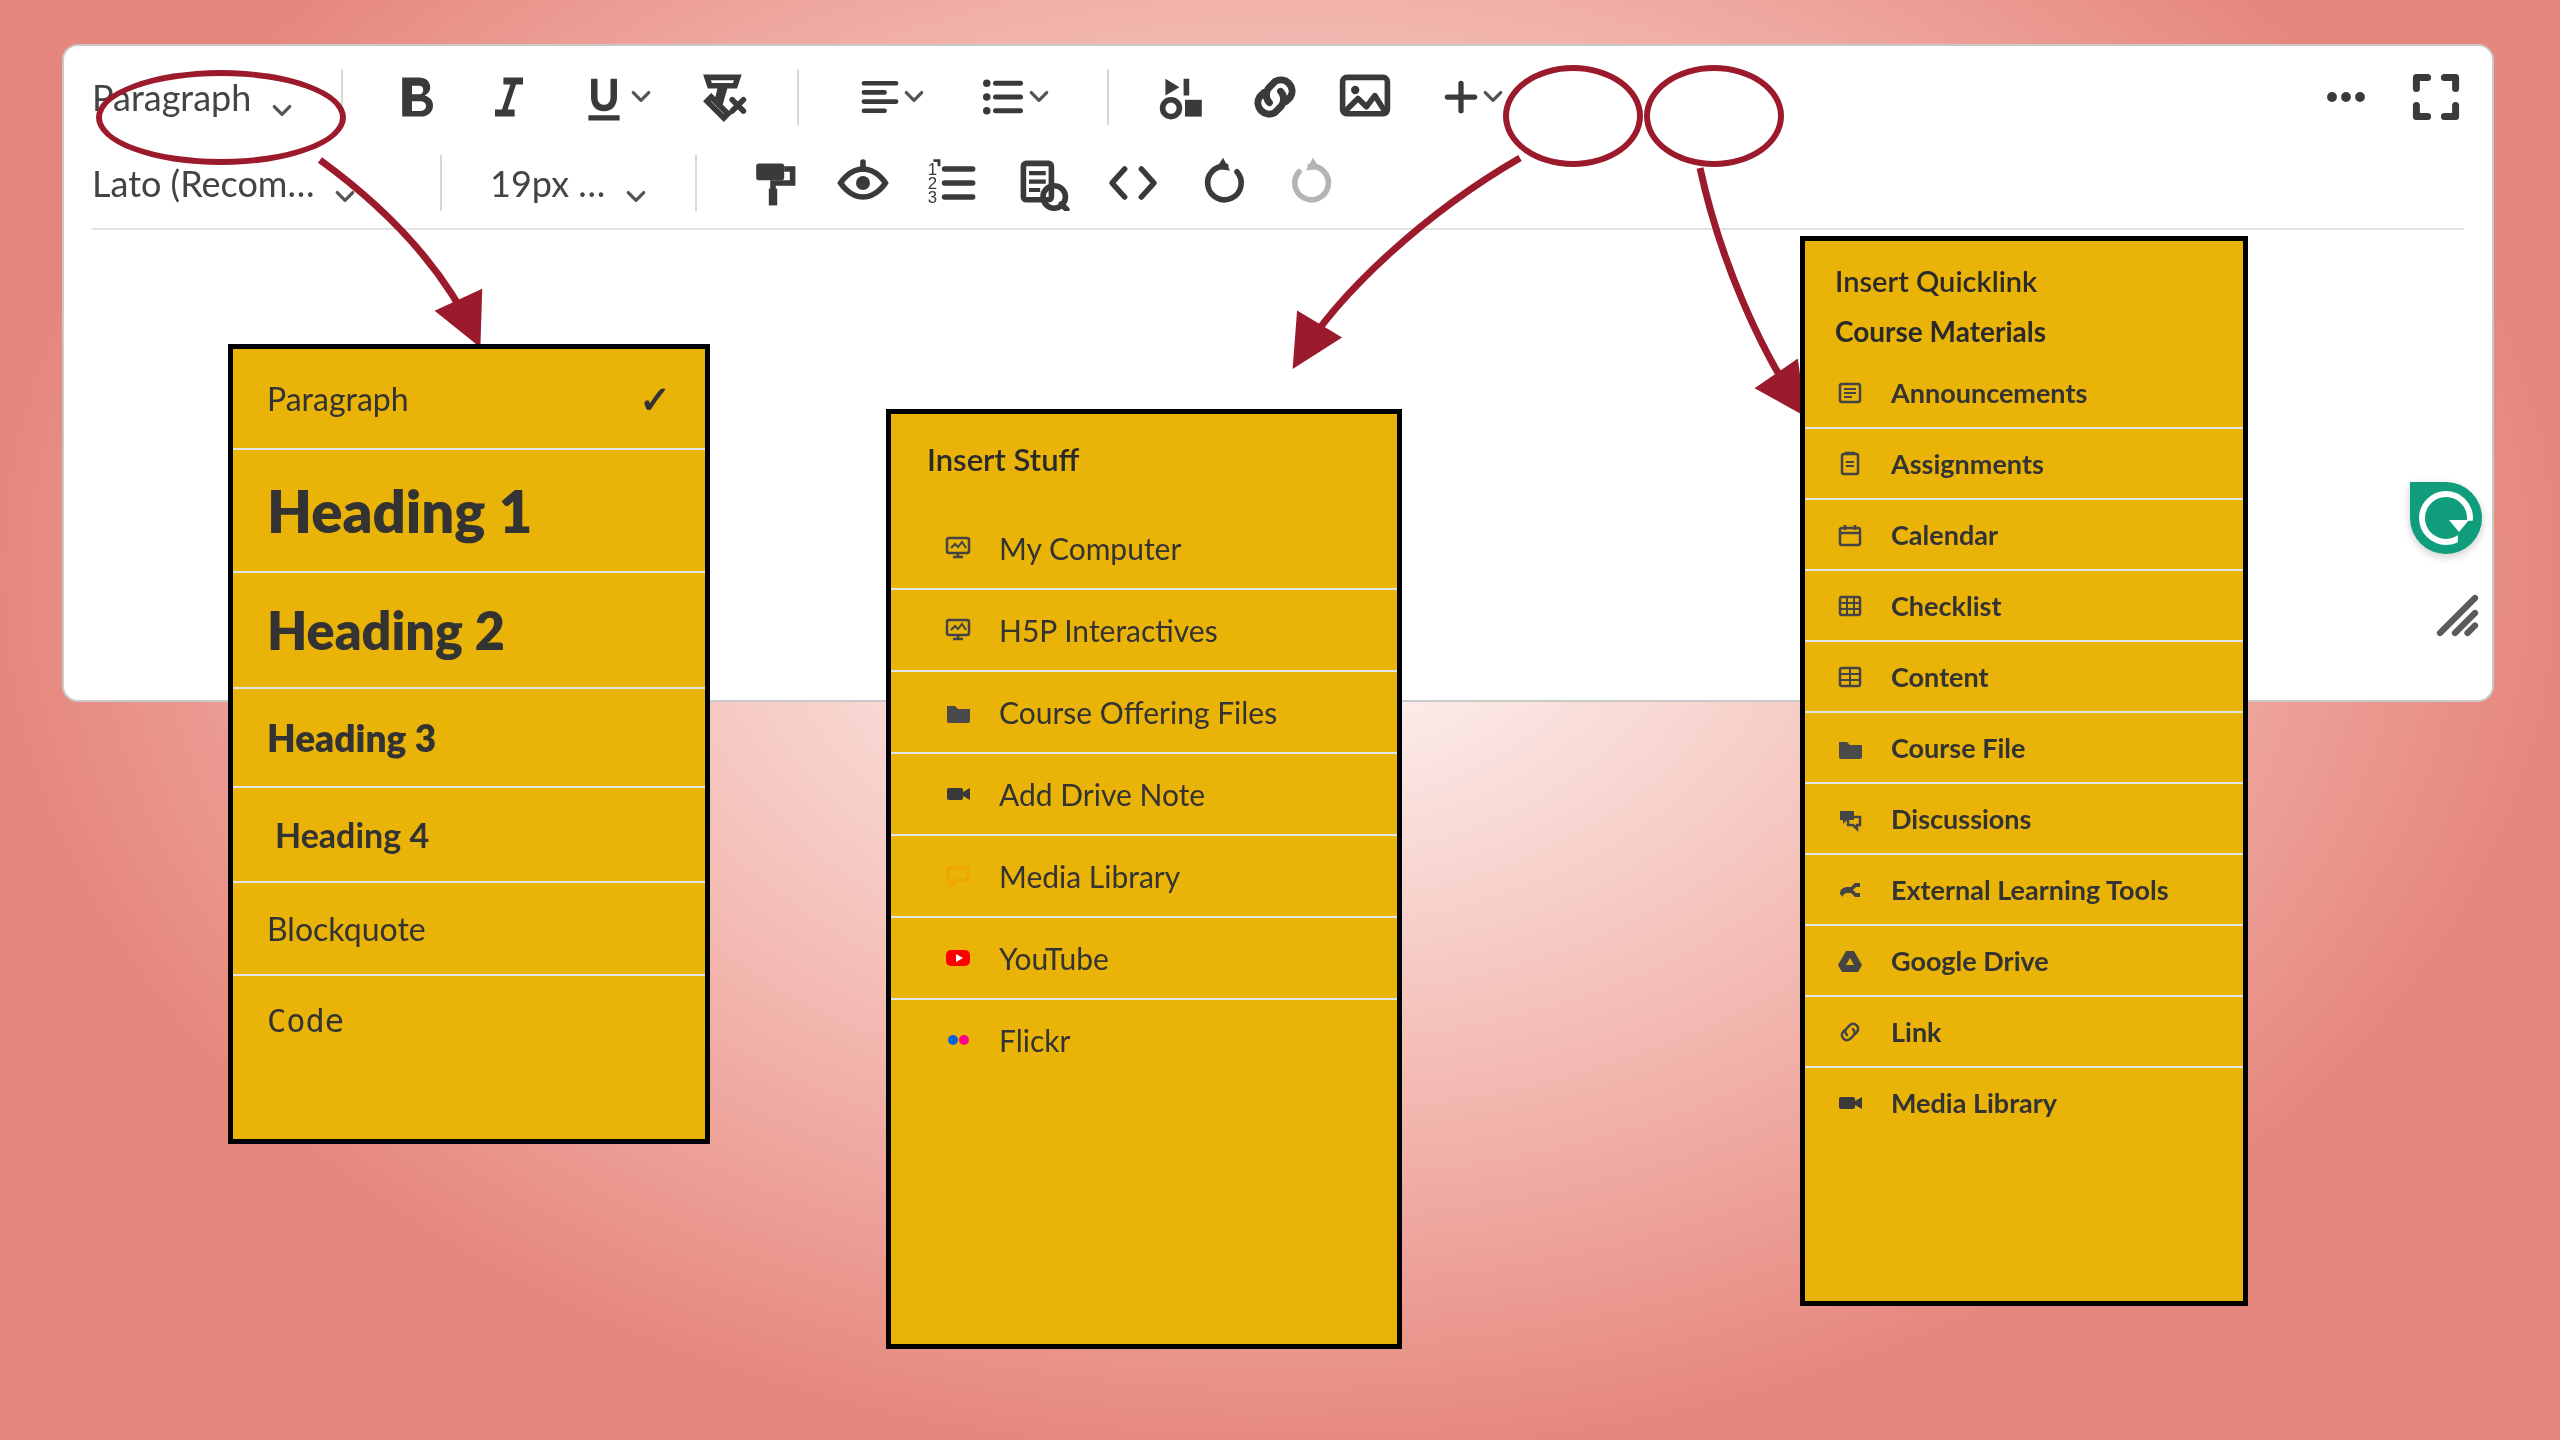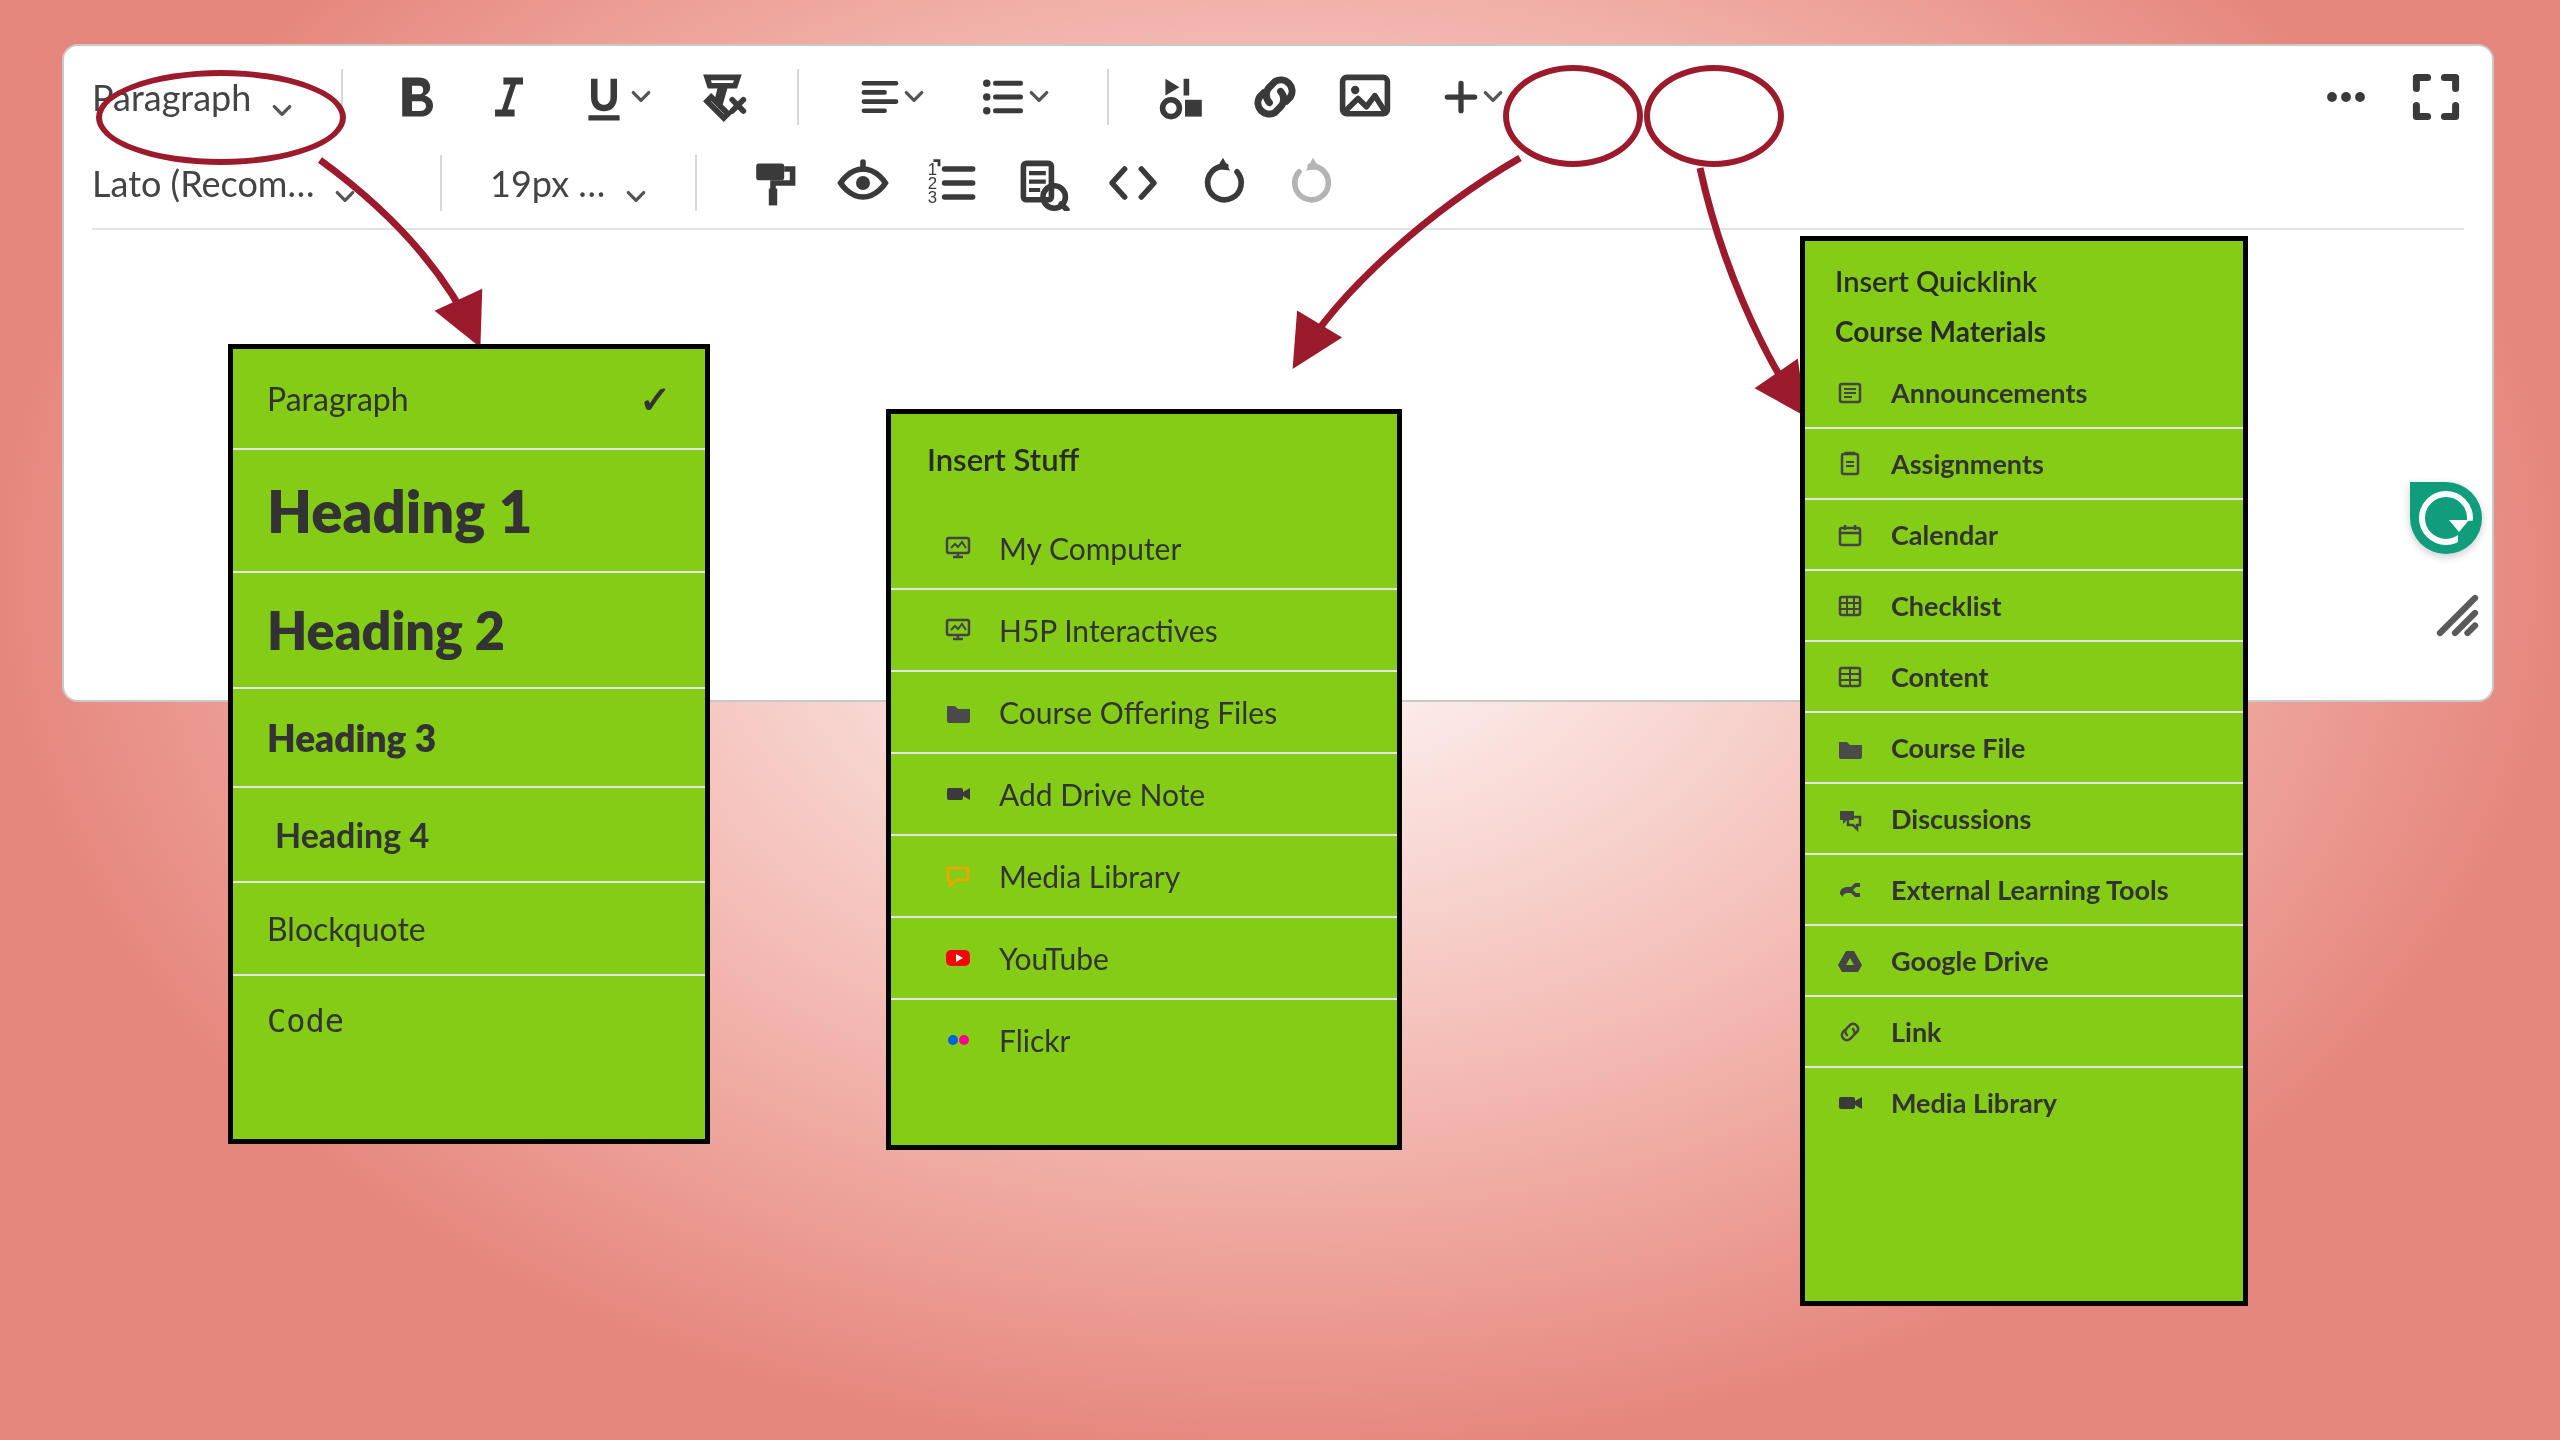--- a/index.html
+++ b/index.html
@@ -61,21 +61,21 @@
   .ann-ellipse {
     position: absolute;
     border: 6px solid #9b1a2c;
     border-radius: 50%;
     pointer-events: none;
   }
 
   
   .panel {
     position: absolute;
-    background: #84cc16;
+    background: #eab308;
     border: 5px solid #000;
   }
   .panel-title {
     font-size: 31px; font-weight: 600; color: #2a2a2a;
     padding: 26px 36px 8px 36px;
   }
   .panel-sub {
     font-size: 28px; font-weight: 700; color: #2a2a2a;
     padding: 16px 36px 8px 36px;
   }
@@ -487,21 +487,21 @@
       </li>
       <li>
         <span class="bq">Blockquote</span>
       </li>
       <li>
         <span class="code">Code</span>
       </li>
     </ul>
 </div>
 
-<div class="panel stuff" style="left:886px; top:409px; width:516px; height:741px;">
+<div class="panel stuff" style="left:886px; top:409px; width:516px; height:940px;">
   <div class="panel-title">Insert Stuff</div>
   <ul id="stuff-list">
       <li>
         <span class="mi">
           <svg viewBox="0 0 28 28">
             <use href="#m-monitor"></use>
           </svg>
         </span>
         <span>My Computer</span>
       </li>

